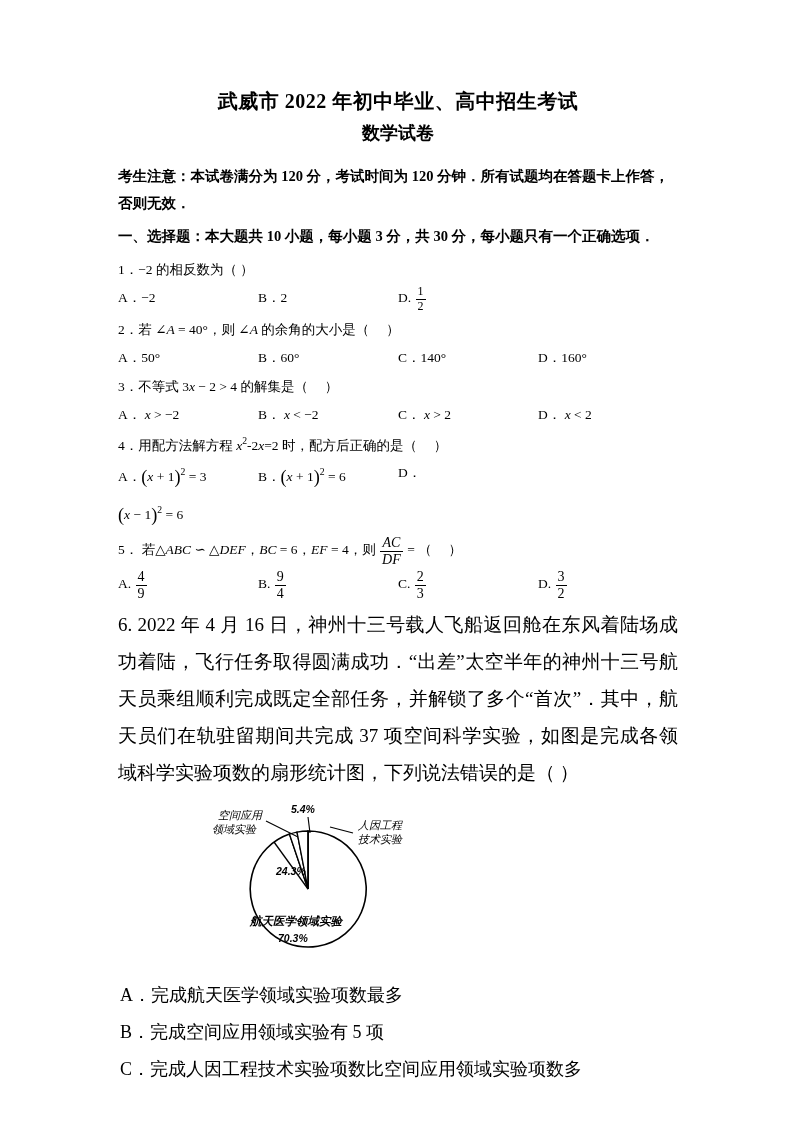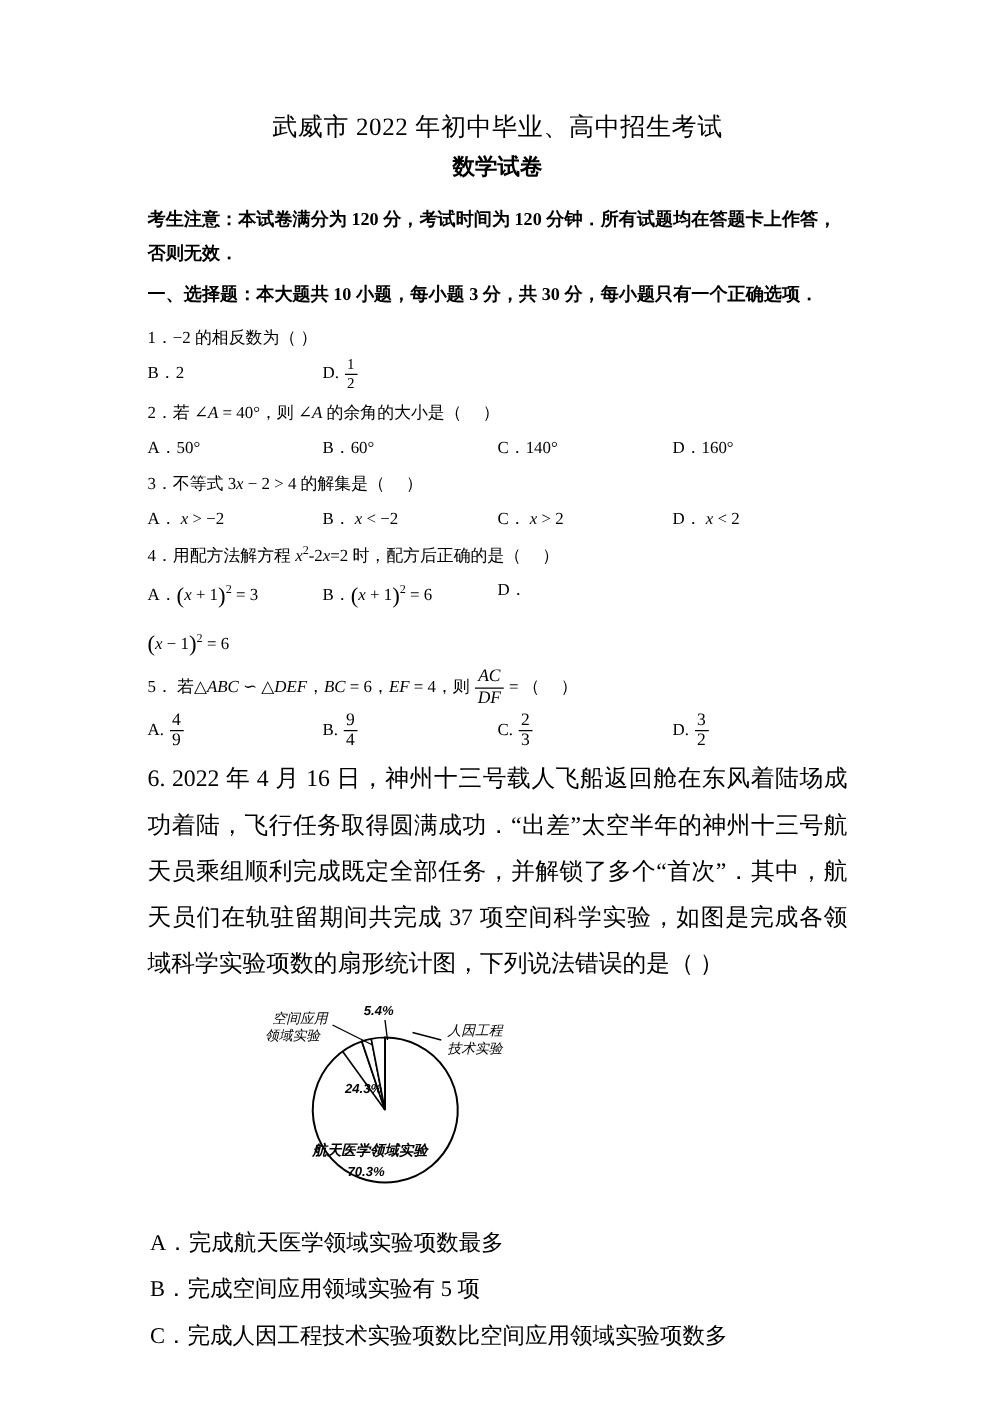--- a/index.html
+++ b/index.html
@@ -24,21 +24,21 @@
   }
   .content {
     position: absolute;
     left: 118px;
     top: 88px;
     width: 560px;
   }
   .title1 {
     text-align: center;
     font-size: 20px;
-    font-weight: normal;
+    font-weight: bold;
     letter-spacing: 0.5px;
     margin: 0 0 6px 0;
     font-family: "Liberation Serif", "DejaVu Serif", serif;
   }
   .title2 {
     text-align: center;
     font-size: 18px;
     font-weight: bold;
     margin: 0 0 18px 0;
   }
@@ -127,20 +127,21 @@
 
     <div class="title1">武威市 2022 年初中毕业、高中招生考试</div>
     <div class="title2">数学试卷</div>
 
     <p class="notice"><span class="lead">考生注意：</span><span>本试卷满分为 120 分，考试时间为 120 分钟．所有试题均在答题卡上作答，否则无效．</span></p>
 
     <p class="section-head"><span>一、选择题：</span><span>本大题共 10 小题，每小题 3 分，共 30 分，每小题只有一个正确选项．</span></p>
 
     <p class="q"><span>1．</span><span>−2 的相反数为（      ）</span></p>
     <div class="opts">
+      <div>A．−2</div>
       <div>B．2</div>
       <div><span>D.</span>&nbsp;<span class="frac"><span class="num">1</span><span class="den">2</span></span></div>
     </div>
 
     <p class="q"><span>2．</span>若&nbsp;<span class="italic">∠A</span>&nbsp;= 40°，则&nbsp;<span class="italic">∠A</span>&nbsp;的余角的大小是（&nbsp;&nbsp;&nbsp;&nbsp;&nbsp;）</p>
     <div class="opts">
       <div>A．50°</div>
       <div>B．60°</div>
       <div>C．140°</div>
       <div>D．160°</div>

